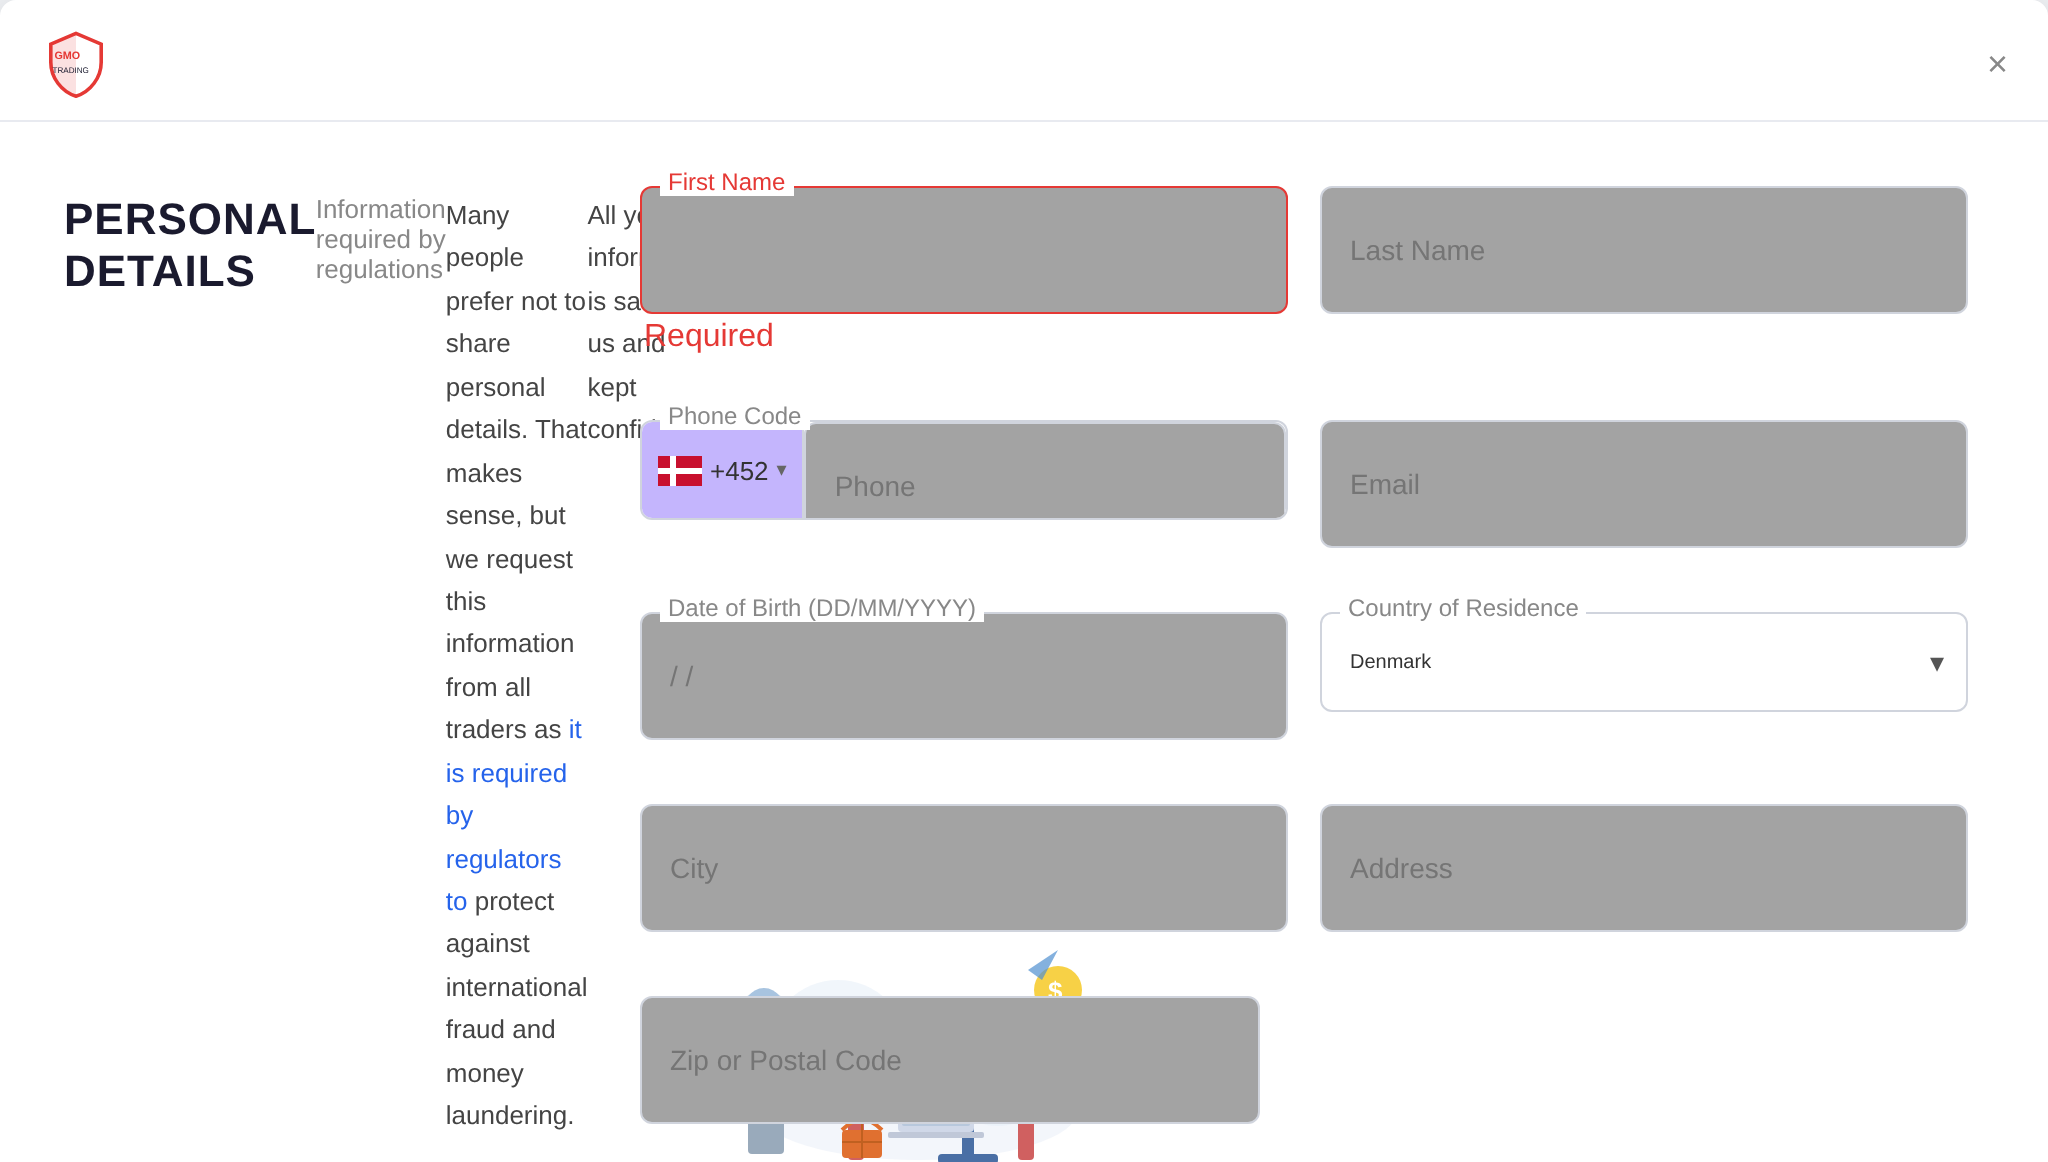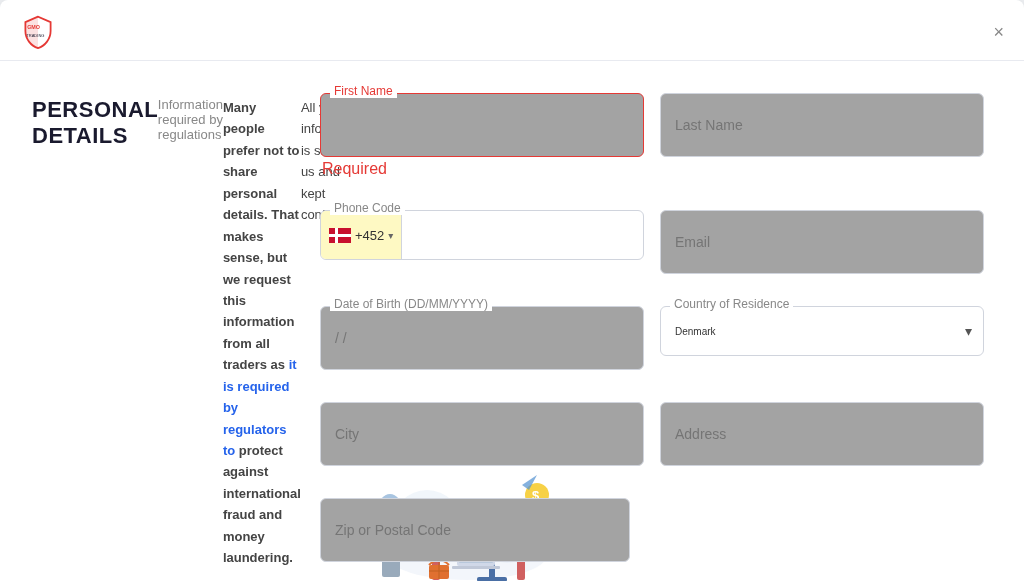--- a/index.html
+++ b/index.html
@@ -69,21 +69,20 @@
     .left-panel .subtitle {
       font-size: 13px;
       color: #888;
       margin-bottom: 18px;
     }
     .left-panel .desc {
       font-size: 13px;
       color: #444;
       line-height: 1.65;
       margin-bottom: 16px;
-      font-weight: bold;
     }
     .left-panel .desc span.highlight {
       color: #2563eb;
     }
     .left-panel .safe-note {
       font-size: 13px;
       color: #444;
       line-height: 1.65;
     }
     .illustration {
@@ -157,21 +156,21 @@
     .phone-code-select {
       display: flex;
       align-items: center;
       gap: 4px;
       padding: 0 8px;
       border-right: 1px solid #d0d4dd;
       cursor: pointer;
       white-space: nowrap;
       font-size: 13px;
       color: #333;
-      background: #fef9c3;
+      background: #c4b5fd;
     }
     .chevron-small {
       font-size: 10px;
       color: #666;
     }
     .phone-input {
       flex: 1;
       border: none;
       outline: none;
       padding: 0 10px;
@@ -306,20 +305,21 @@
             <div class="phone-code-select">
 
               <svg width="22" height="15" viewBox="0 0 22 15">
                 <rect width="22" height="15" fill="#c8102e"></rect>
                 <rect x="6" y="0" width="3" height="15" fill="#fff"></rect>
                 <rect x="0" y="6" width="22" height="3" fill="#fff"></rect>
               </svg>
               <span>+452</span>
               <span class="chevron-small">▾</span>
             </div>
+            <input type="tel" class="phone-input" placeholder="Phone" style="">
           </div>
         </div>
         <div class="field-wrap">
           <input type="email" placeholder="Email" style="">
         </div>
       </div>
 
       <div class="form-row">
         <div class="field-wrap">
           <span class="field-label">Date of Birth (DD/MM/YYYY)</span>

